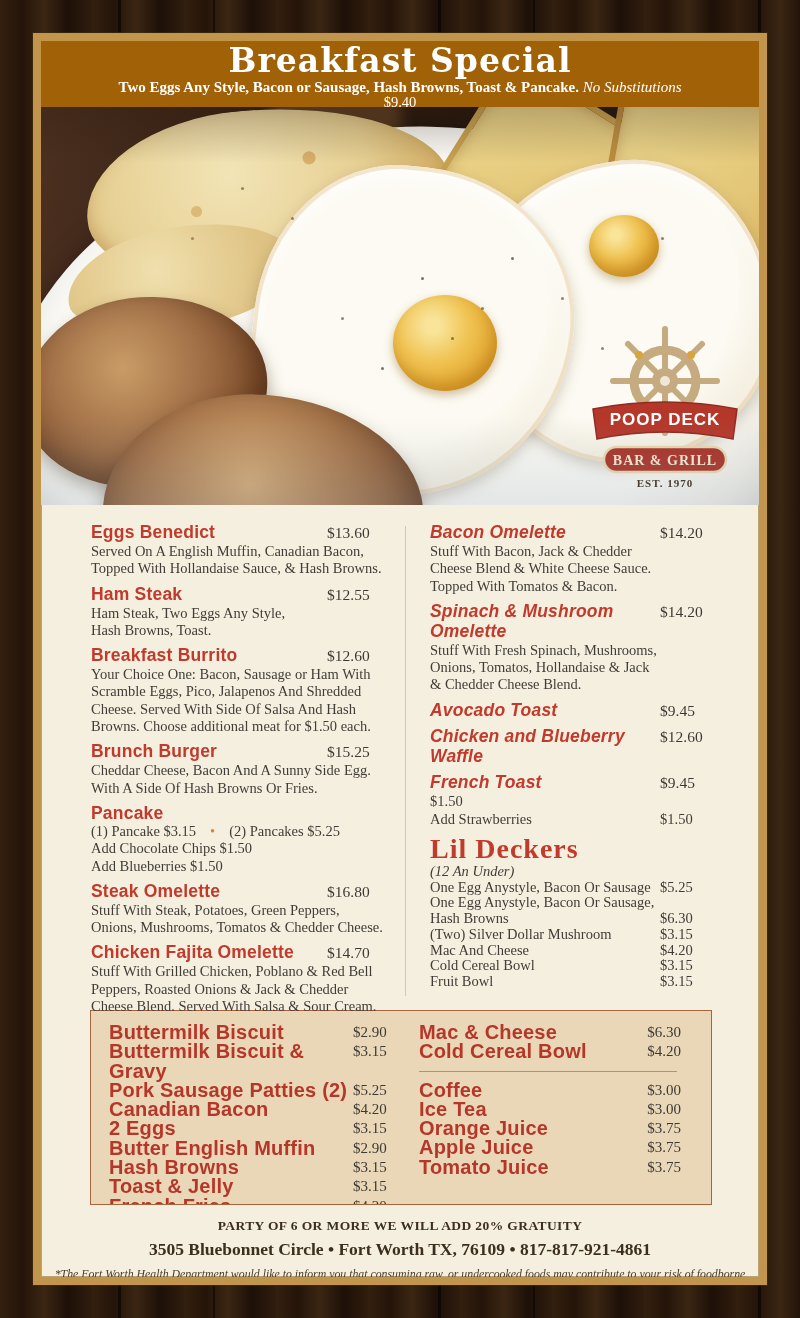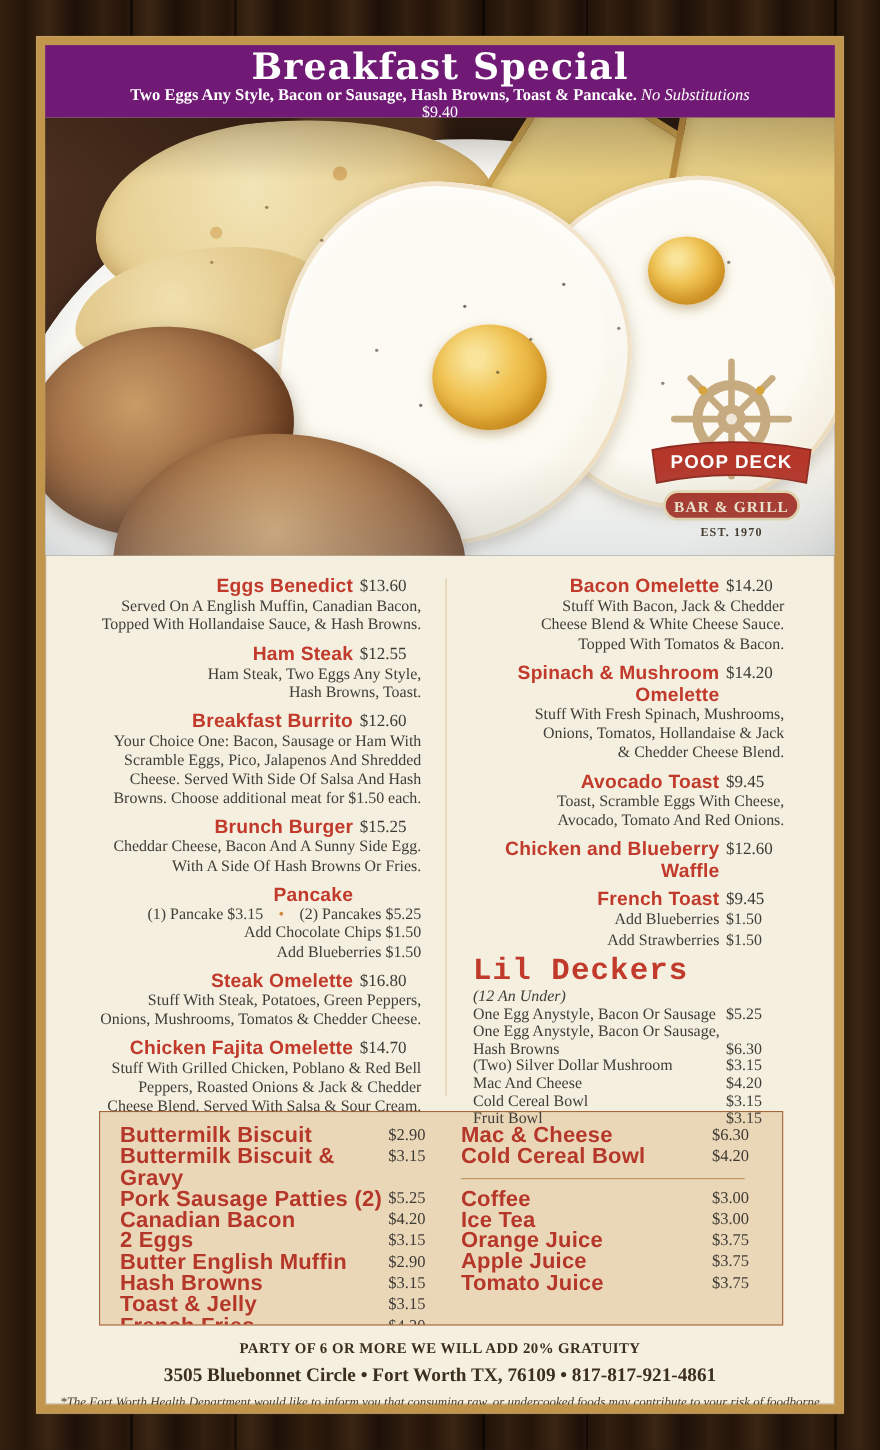--- a/index.html
+++ b/index.html
@@ -15,21 +15,21 @@
     overflow:hidden;
   }
   .panel{
     position:absolute; left:33px; top:33px; width:734px; height:1252px;
     background:#f4efdf;
     border:8px solid #c2954d;
     box-shadow:0 0 0 1px rgba(70,45,15,.55), inset 0 0 0 1px rgba(150,110,50,.6);
     overflow:hidden;
   }
   
-  .hdr{ background:#701a75; color:#fff; text-align:center; height:66px; padding-top:2px; }
+  .hdr{ background:#a16207; color:#fff; text-align:center; height:66px; padding-top:2px; }
   .hdr-title{ font-family:"DejaVu Serif", serif; font-weight:bold; font-size:33px; line-height:36px; letter-spacing:1px; }
   .hdr-sub{ font-size:15px; line-height:16px; font-weight:bold; }
   .hdr-sub .nosub{ font-weight:normal; font-style:italic; }
   .hdr-price{ font-size:14.5px; line-height:15px; }
   
   .photo{ position:relative; height:398px; overflow:hidden;
     background:linear-gradient(100deg,#4c3020 0%, #2c1a0f 38%, #241710 70%, #2c1c12 100%); }
   .glass{ position:absolute; left:230px; top:-15px; width:130px; height:95px; background:rgba(125,85,48,.6); border-radius:14px; filter:blur(7px); }
   .plate{ position:absolute; left:-35px; top:20px; width:800px; height:565px; border-radius:50%;
     background:radial-gradient(ellipse at 46% 38%, #fbfaf5 52%, #efece4 70%, #dcd9d2 82%, #c9cbcc 92%);
@@ -72,32 +72,32 @@
       560px 240px rgba(70,55,35,.6), 300px 210px rgba(70,55,35,.6), 250px 110px rgba(120,90,45,.7),
       200px 80px rgba(120,90,45,.7), 150px 130px rgba(120,90,45,.6), 620px 130px rgba(70,55,35,.6); }
   .photo::after{ content:""; position:absolute; inset:0; background:linear-gradient(to bottom, rgba(40,25,12,.25), transparent 14%, transparent 78%, rgba(140,160,178,.22)); pointer-events:none; }
   
   .logo{ position:absolute; right:16px; bottom:6px; width:156px; height:178px; }
   
   .cols{ display:flex; height:505px; padding:17px 46px 0 50px; }
   .col-l{ width:292px; }
   .divider{ width:1px; background:#dcc89e; margin:4px 24px 14px 22px; }
   .col-r{ flex:1; }
-  .mi{ margin-bottom:6px;text-align:right; }
+  .mi{ margin-bottom:6px; }
   .mi-head{ display:flex; align-items:flex-start; }
   .mi-name{ width:236px; font-family:"Liberation Sans", sans-serif; font-weight:bold; font-size:17.5px; line-height:20px; letter-spacing:.2px; color:#c13a2b; padding-right:6px; }
-  .col-r .mi-name{ width:230px; }
+  .col-r .mi-name{ width:230px;font-style:italic; }
   .mi-price{ font-size:15.5px; color:#3d3a35; white-space:nowrap; padding-top:2px; }
   .mi-desc{ font-size:14.5px; color:#403d38; line-height:17.3px; margin-top:1px; white-space:pre-line; }
   .pc-line{ font-size:14.5px; color:#403d38; line-height:17.3px; }
   .pc-dot{ color:#cf8a3b; padding:0 14px; }
   .addon{ display:flex; font-size:14.5px; color:#403d38; line-height:18.5px; }
   .addon-name{ width:230px; padding-right:6px; }
   
-  .ld-title{ font-family:Liberation Mono, monospace; font-weight:bold; font-size:28px; line-height:28px; letter-spacing:1px; color:#c13a2b; margin-top:4px; }
+  .ld-title{ font-family:Liberation Serif, serif; font-weight:bold; font-size:28px; line-height:28px; letter-spacing:1px; color:#c13a2b; margin-top:4px; }
   .ld-note{ font-style:italic; font-size:14.5px; line-height:17px; color:#403d38; }
   .ld-row{ display:flex; font-size:14.5px; line-height:15.7px; color:#403d38; }
   .ld-name{ width:230px; padding-right:4px; }
   
   .sides{ margin-left:49px; width:622px; height:195px; background:#ead7b7; border:1px solid #a8643a; display:flex; padding:12px 0 0 18px; overflow:hidden; }
   .sb-col{ width:282px; }
   .sb-col.r{ width:262px; margin-left:28px; }
   .sb-row{ display:flex; line-height:19.3px; }
   .sb-name{ width:244px; font-family:"Liberation Sans", sans-serif; font-weight:bold; font-size:20px; letter-spacing:.2px; color:#b5372a; padding-right:4px; }
   .sb-price{ font-size:15px; color:#3d3a35; }
@@ -248,37 +248,34 @@
           </div>
         <div class="mi-desc">Stuff With Fresh Spinach, Mushrooms,
 Onions, Tomatos, Hollandaise &amp; Jack
 &amp; Chedder Cheese Blend.</div>
       </div>
       <div class="mi">
         <div class="mi-head">
             <span class="mi-name">Avocado Toast</span>
             <span class="mi-price">$9.45</span>
           </div>
-        <div class="mi-desc">Toast, Scramble Eggs With Cheese,
-Avocado, Tomato And Red Onions.</div>
       </div>
       <div class="mi">
         <div class="mi-head">
             <span class="mi-name">Chicken and Blueberry Waffle</span>
             <span class="mi-price">$12.60</span>
           </div>
       </div>
 
       <div class="mi">
         <div class="mi-head">
             <span class="mi-name">French Toast</span>
             <span class="mi-price">$9.45</span>
           </div>
         <div class="addon">
-            <span class="addon-name">Add Blueberries</span>
             <span>$1.50</span>
           </div>
         <div class="addon">
             <span class="addon-name">Add Strawberries</span>
             <span>$1.50</span>
           </div>
       </div>
 
       <div class="ld-title">Lil Deckers</div>
       <div class="ld-note">(12 An Under)</div>

